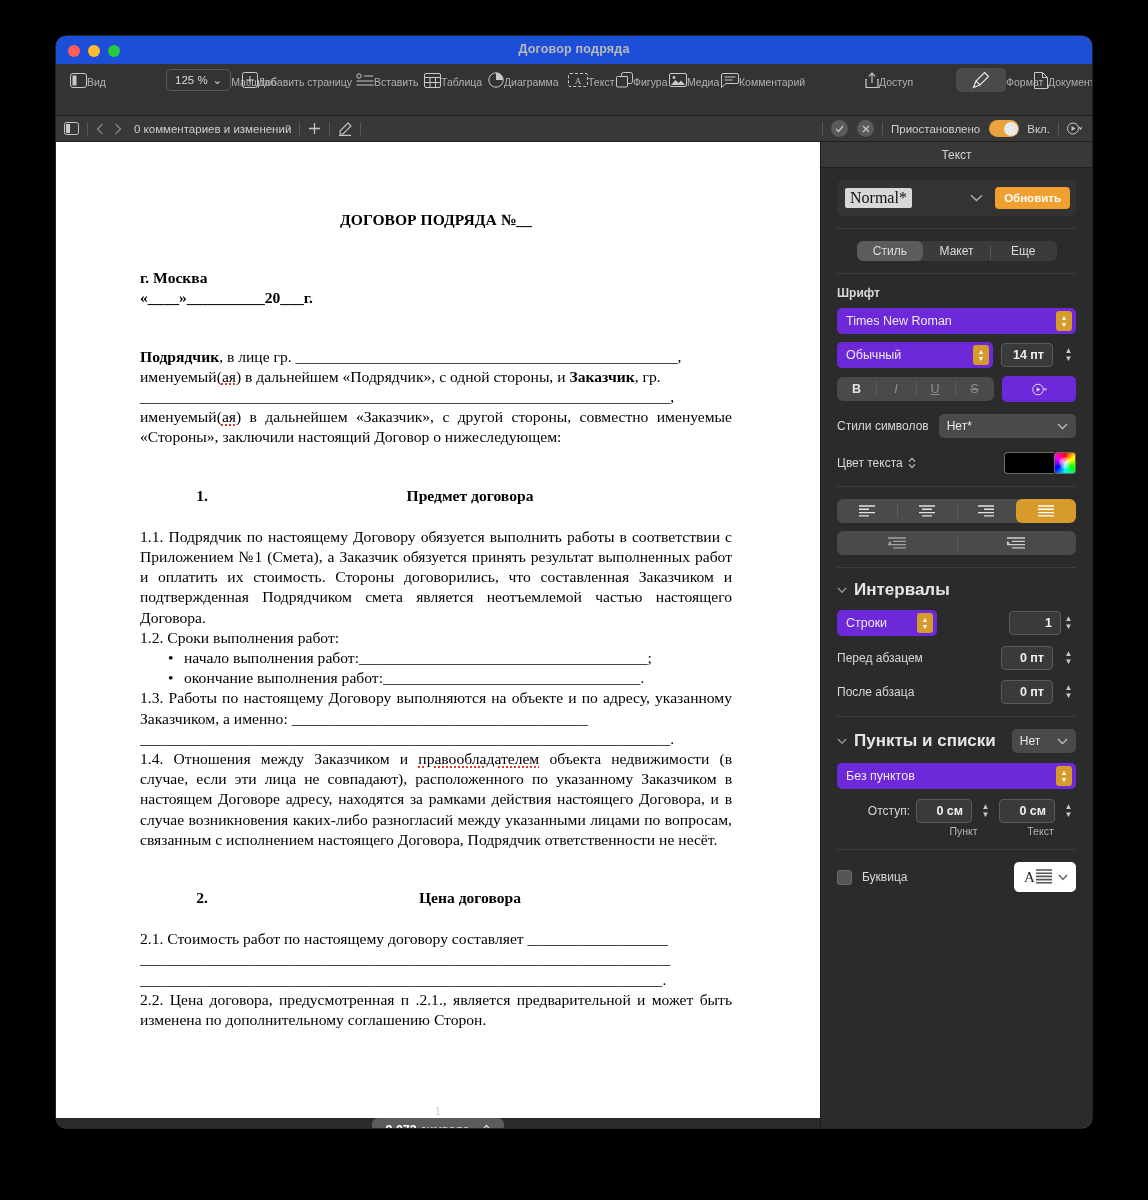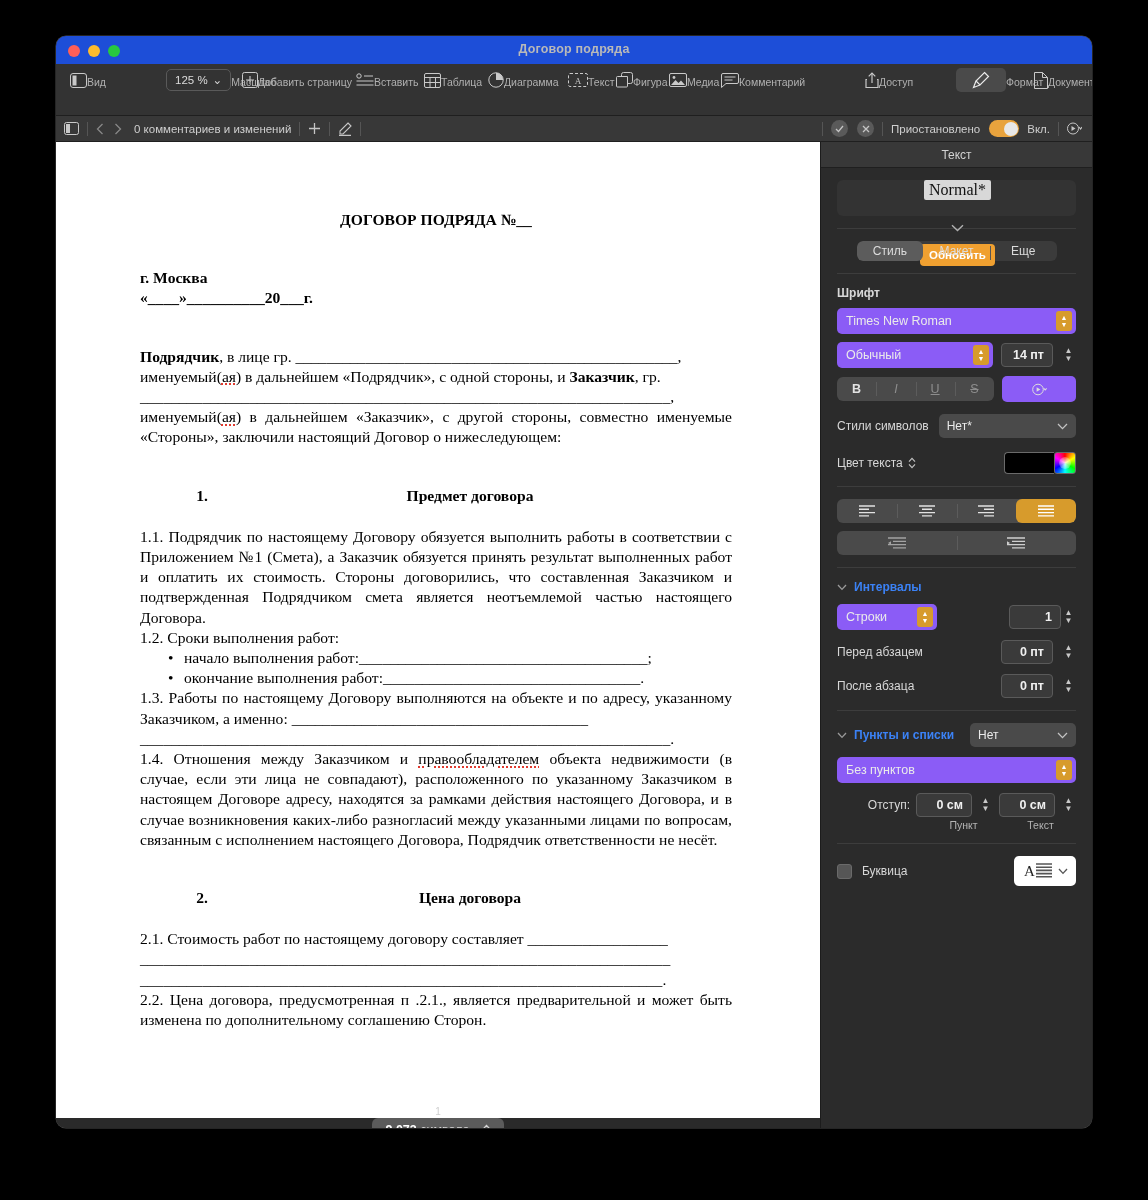--- a/index.html
+++ b/index.html
@@ -176,21 +176,21 @@
     border-bottom: 1px solid #1f1f1f;
   }
   .sb-pad { padding: 12px 16px 0 16px; }
   .sb-sep { height: 1px; background: #3d3d3d; margin: 12px 0; }
   .sb-label { font-size: 12px; color: #d8d8d8; }
   .sb-label.bold { font-weight: bold; }
 
   .style-box {
     display: flex; align-items: center;
     background: #333333; border-radius: 6px;
-    height: 36px; padding: 0 6px 0 8px; gap: 12px; flex-direction: column;
+    height: 36px; padding: 0 6px 0 8px; gap: 12px;
   }
   .style-name {
     font-family: "Liberation Serif", serif;
     font-size: 16px; color: #111;
     background: #d8d8d8; padding: 1px 5px; border-radius: 2px;
   }
   .chev { color: #b0b0b0; font-size: 11px; }
   .update-btn {
     background: #f0a030; color: #ffffff;
     font-size: 11.5px; font-weight: bold;
@@ -210,21 +210,21 @@
   }
   .segmented > div.sel { background: #5c5c5c; border-radius: 6px; }
   .segmented > div + div::before {
     content: ""; position: absolute; left: 0; top: 5px;
     height: 14px; width: 1px; background: #565656;
   }
   .segmented > div.sel + div::before,
   .segmented > div.sel::before { background: transparent; }
 
   .fld {
-    background: #8b5cf6; border-radius: 5px;
+    background: #6d28d9; border-radius: 5px;
     height: 26px; display: flex; align-items: center;
     padding: 0 4px 0 9px;
     font-size: 12.5px; color: #eaeaea;
   }
   .fld.full { width: 100%; }
   .stepper-gold {
     margin-left: auto;
     width: 16px; height: 20px; border-radius: 3px;
     background: #d79b2c; color: #fff;
     display: flex; flex-direction: column;
@@ -282,21 +282,21 @@
     position: relative;
   }
   .wheel::after {
     content: ""; position: absolute; inset: 4px;
     border-radius: 50%;
     background: radial-gradient(circle, rgba(255,255,255,0.85), rgba(255,255,255,0));
   }
 
   .disc-head {
     display: flex; align-items: center; gap: 7px;
-    font-size: 12px; color: #3b82f6; font-weight: bold;
+    font-size: 17px; color: #e5e5e5; font-weight: bold;
   }
   .disc-head .tri { color: #9a9a9a; font-size: 9px; }
 
   .row { display: flex; align-items: center; }
   .mt8  { margin-top: 8px; }
   .mt10 { margin-top: 10px; }
   .mt12 { margin-top: 12px; }
   .mt14 { margin-top: 14px; }
 
   .checkbox {

